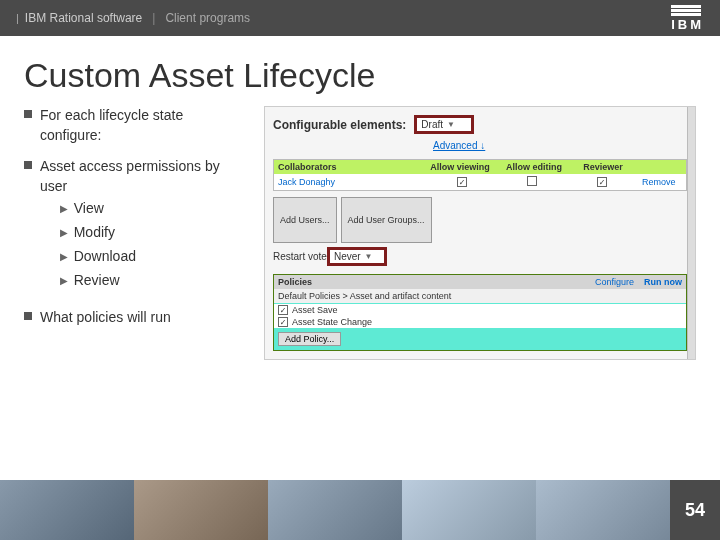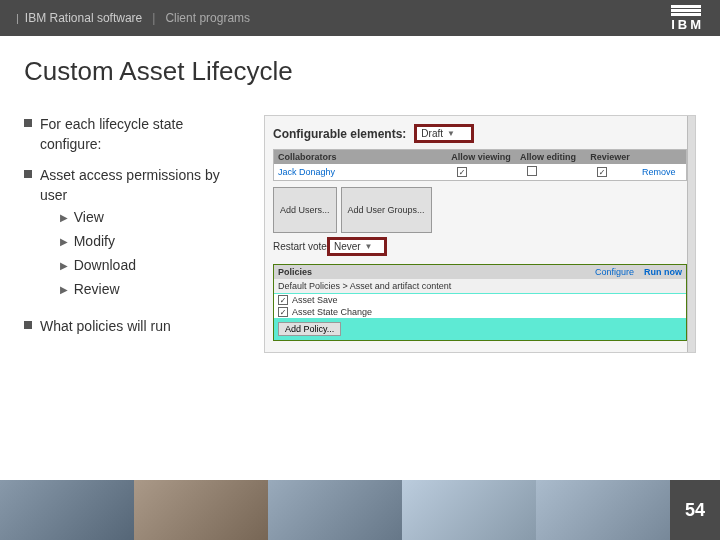--- a/index.html
+++ b/index.html
@@ -37,24 +37,24 @@
       font-size: 12px;
     }
 
     
     .main {
       padding: 20px 24px 10px 24px;
       height: calc(540px - 36px - 60px);
     }
 
     .page-title {
-      font-size: 26px;
+      font-size: 34px;
       font-weight: 300;
       color: #333;
-      margin-bottom: 28px;
+      margin-bottom: 11px;
     }
 
     .content-area {
       display: flex;
       gap: 20px;
     }
 
     
     .left-panel {
       width: 220px;
@@ -158,25 +158,25 @@
     }
 
     .collaborators-section {
       background: #e8e8e8;
       border: 1px solid #bbb;
       margin-bottom: 6px;
     }
 
     .collab-header {
       display: flex;
-      background: #a3a3a3;
+      background: #bef264;
       padding: 2px 4px;
       font-size: 9px;
       font-weight: bold;
-      gap: 7px;
+      gap: 14px;
     }
 
     .collab-header-name { flex: 1; }
     .collab-header-view { width: 60px; text-align: center; }
     .collab-header-edit { width: 60px; text-align: center; }
     .collab-header-rev { width: 50px; text-align: center; }
     .collab-header-remove { width: 40px; }
 
     .collab-row {
       display: flex;
@@ -378,20 +378,21 @@
     <div class="right-panel">
 
       <div class="config-row">
         <span class="config-label">Configurable elements:</span>
         <div class="config-select">
           <span>Draft</span>
           <span class="config-select-arrow">▼</span>
         </div>
       </div>
 
+      <span class="advanced-link" style="margin-left:160px;">Advanced ↓</span>
 
       <div class="collaborators-section">
         <div class="collab-header">
           <span class="collab-header-name">Collaborators</span>
           <span class="collab-header-view">Allow viewing</span>
           <span class="collab-header-edit">Allow editing</span>
           <span class="collab-header-rev">Reviewer</span>
           <span class="collab-header-remove"></span>
         </div>
         <div class="collab-row">

